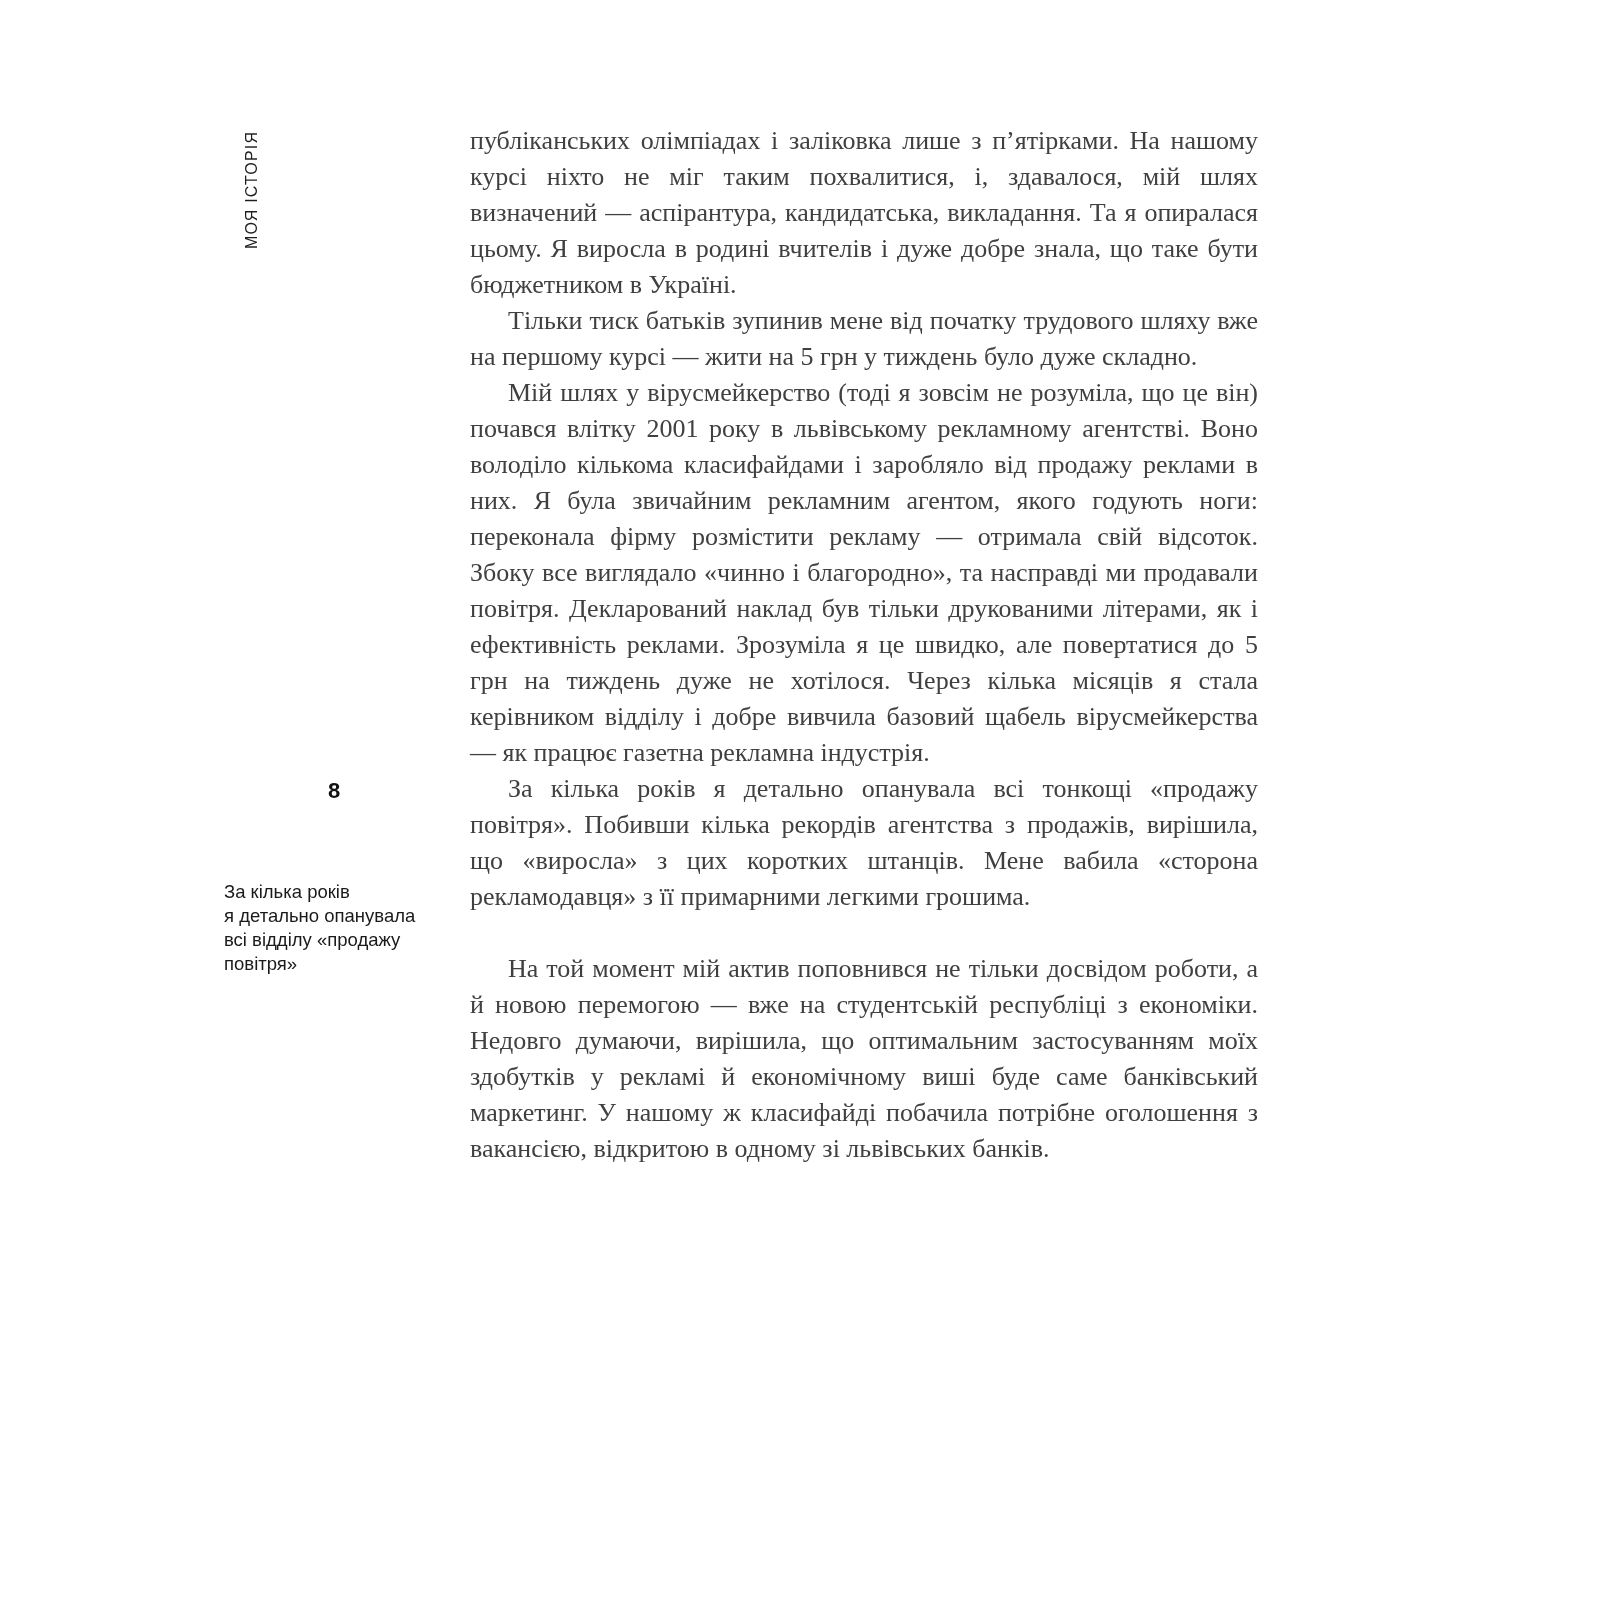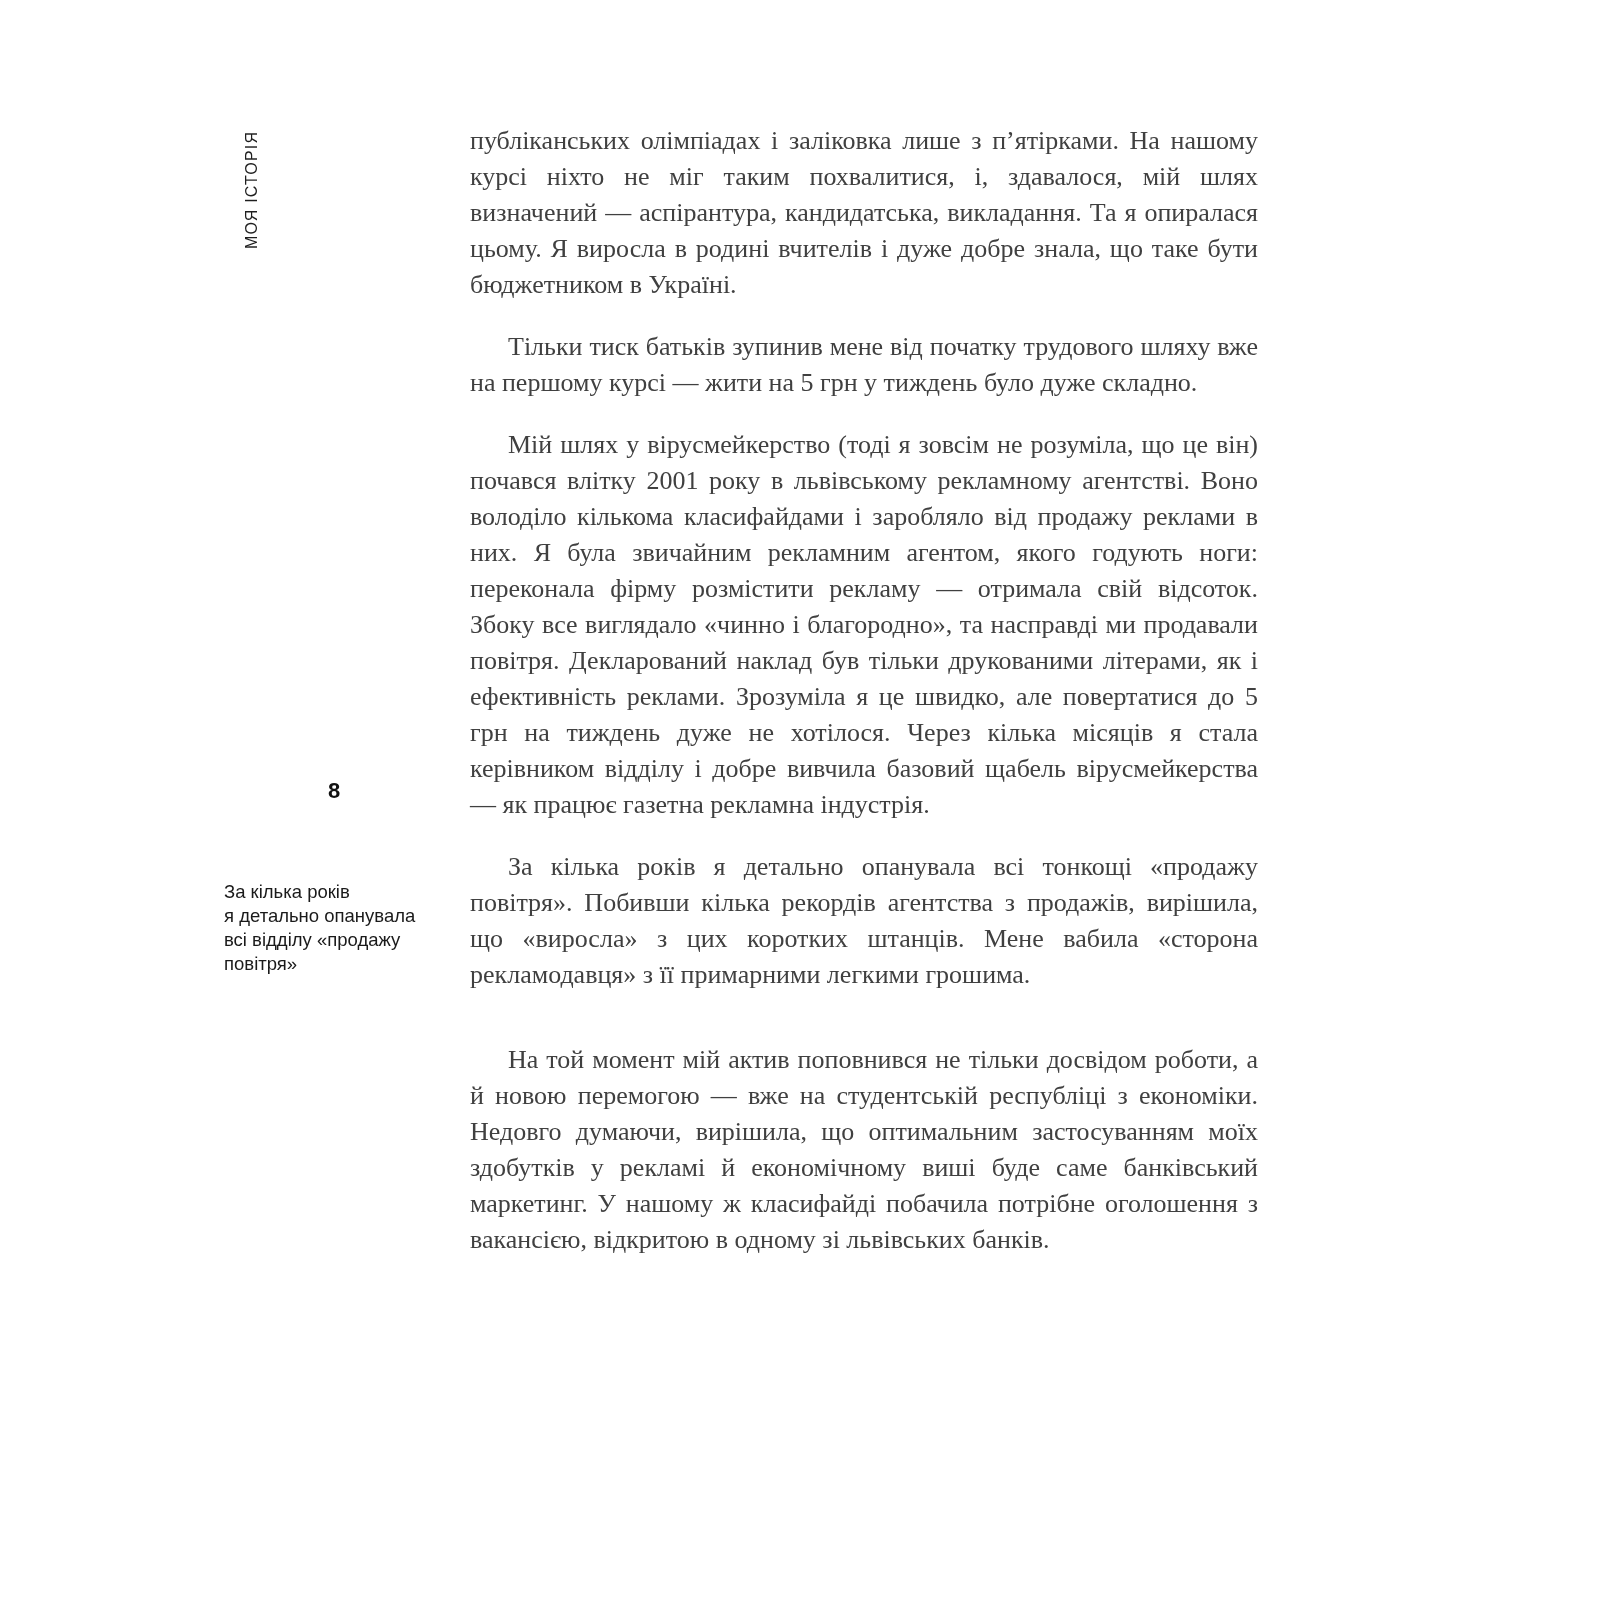--- a/index.html
+++ b/index.html
@@ -58,24 +58,23 @@
     line-height: 36px;
     text-align: justify;
     color: #404040;
   }
   .text-column p {
     margin: 0;
     padding: 0;
   }
   .text-column p.indent {
     text-indent: 38px;
-    margin-top: 26px;
   }
   .text-column p.section-gap {
-    margin-top: 49px;
+    margin-top: 36px;
   }
 </style>
 </head>
 <body>
 
 <div class="page">
 
   <div class="vertical-title">МОЯ ІСТОРІЯ</div>
 
   <div class="page-number">8</div>

